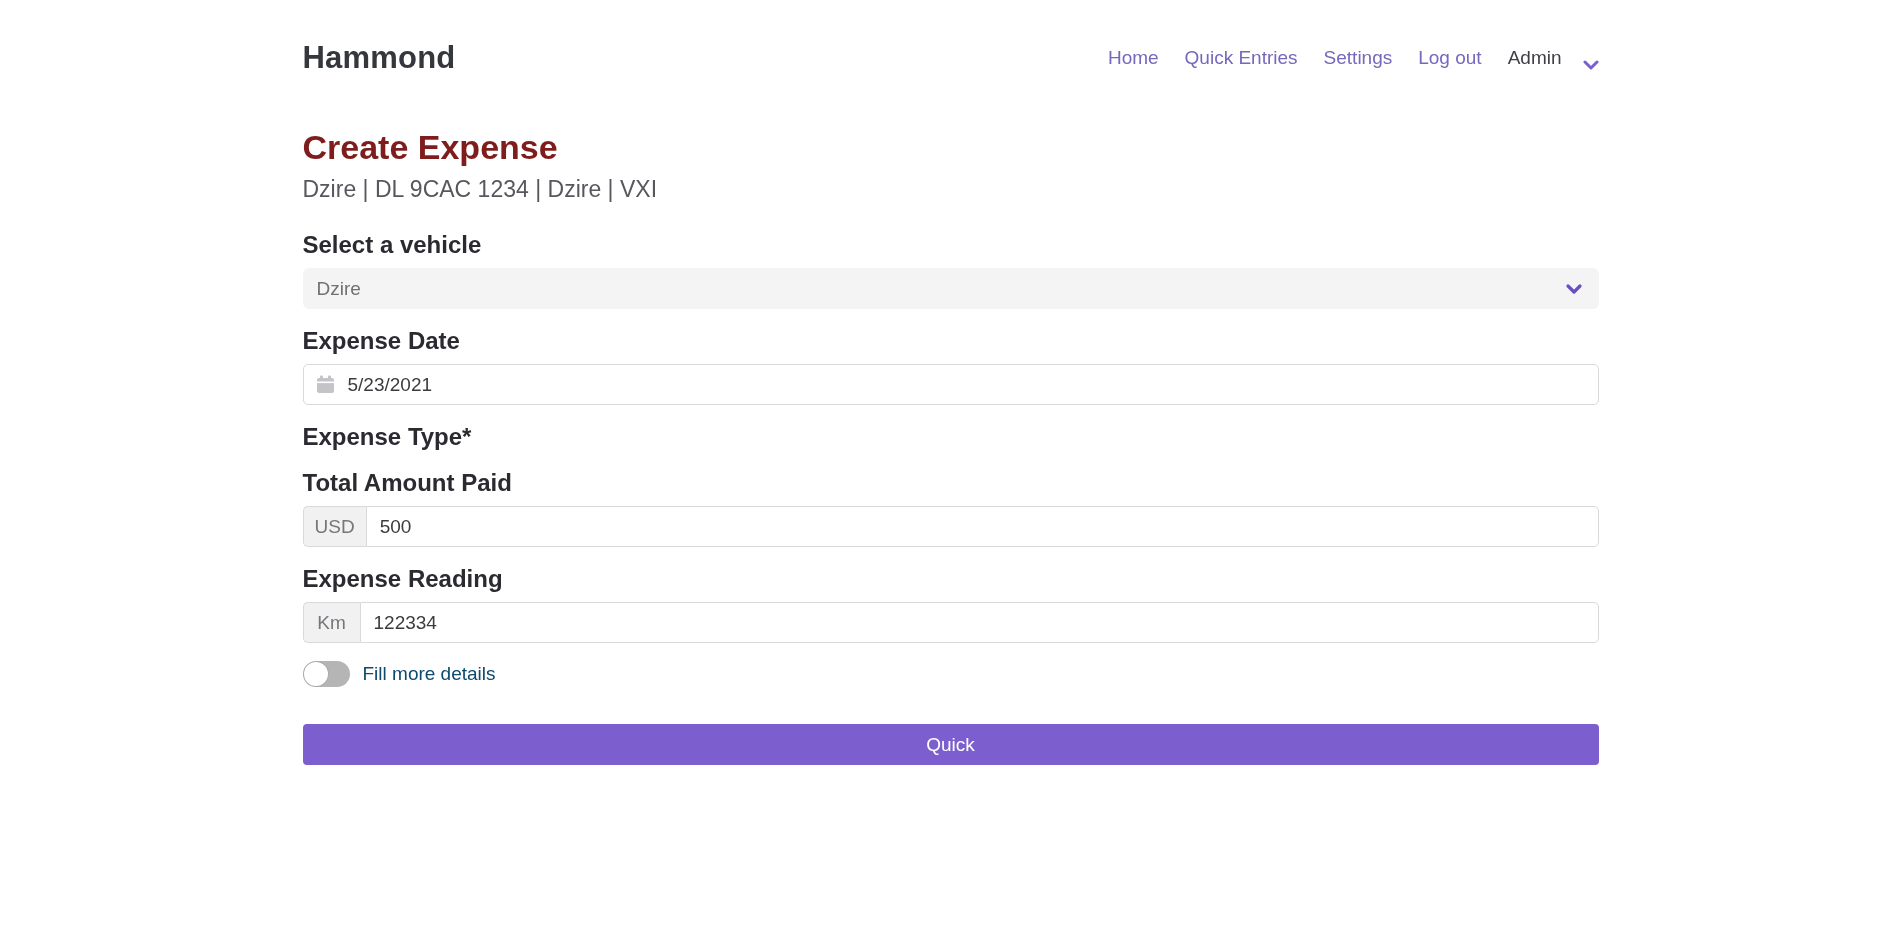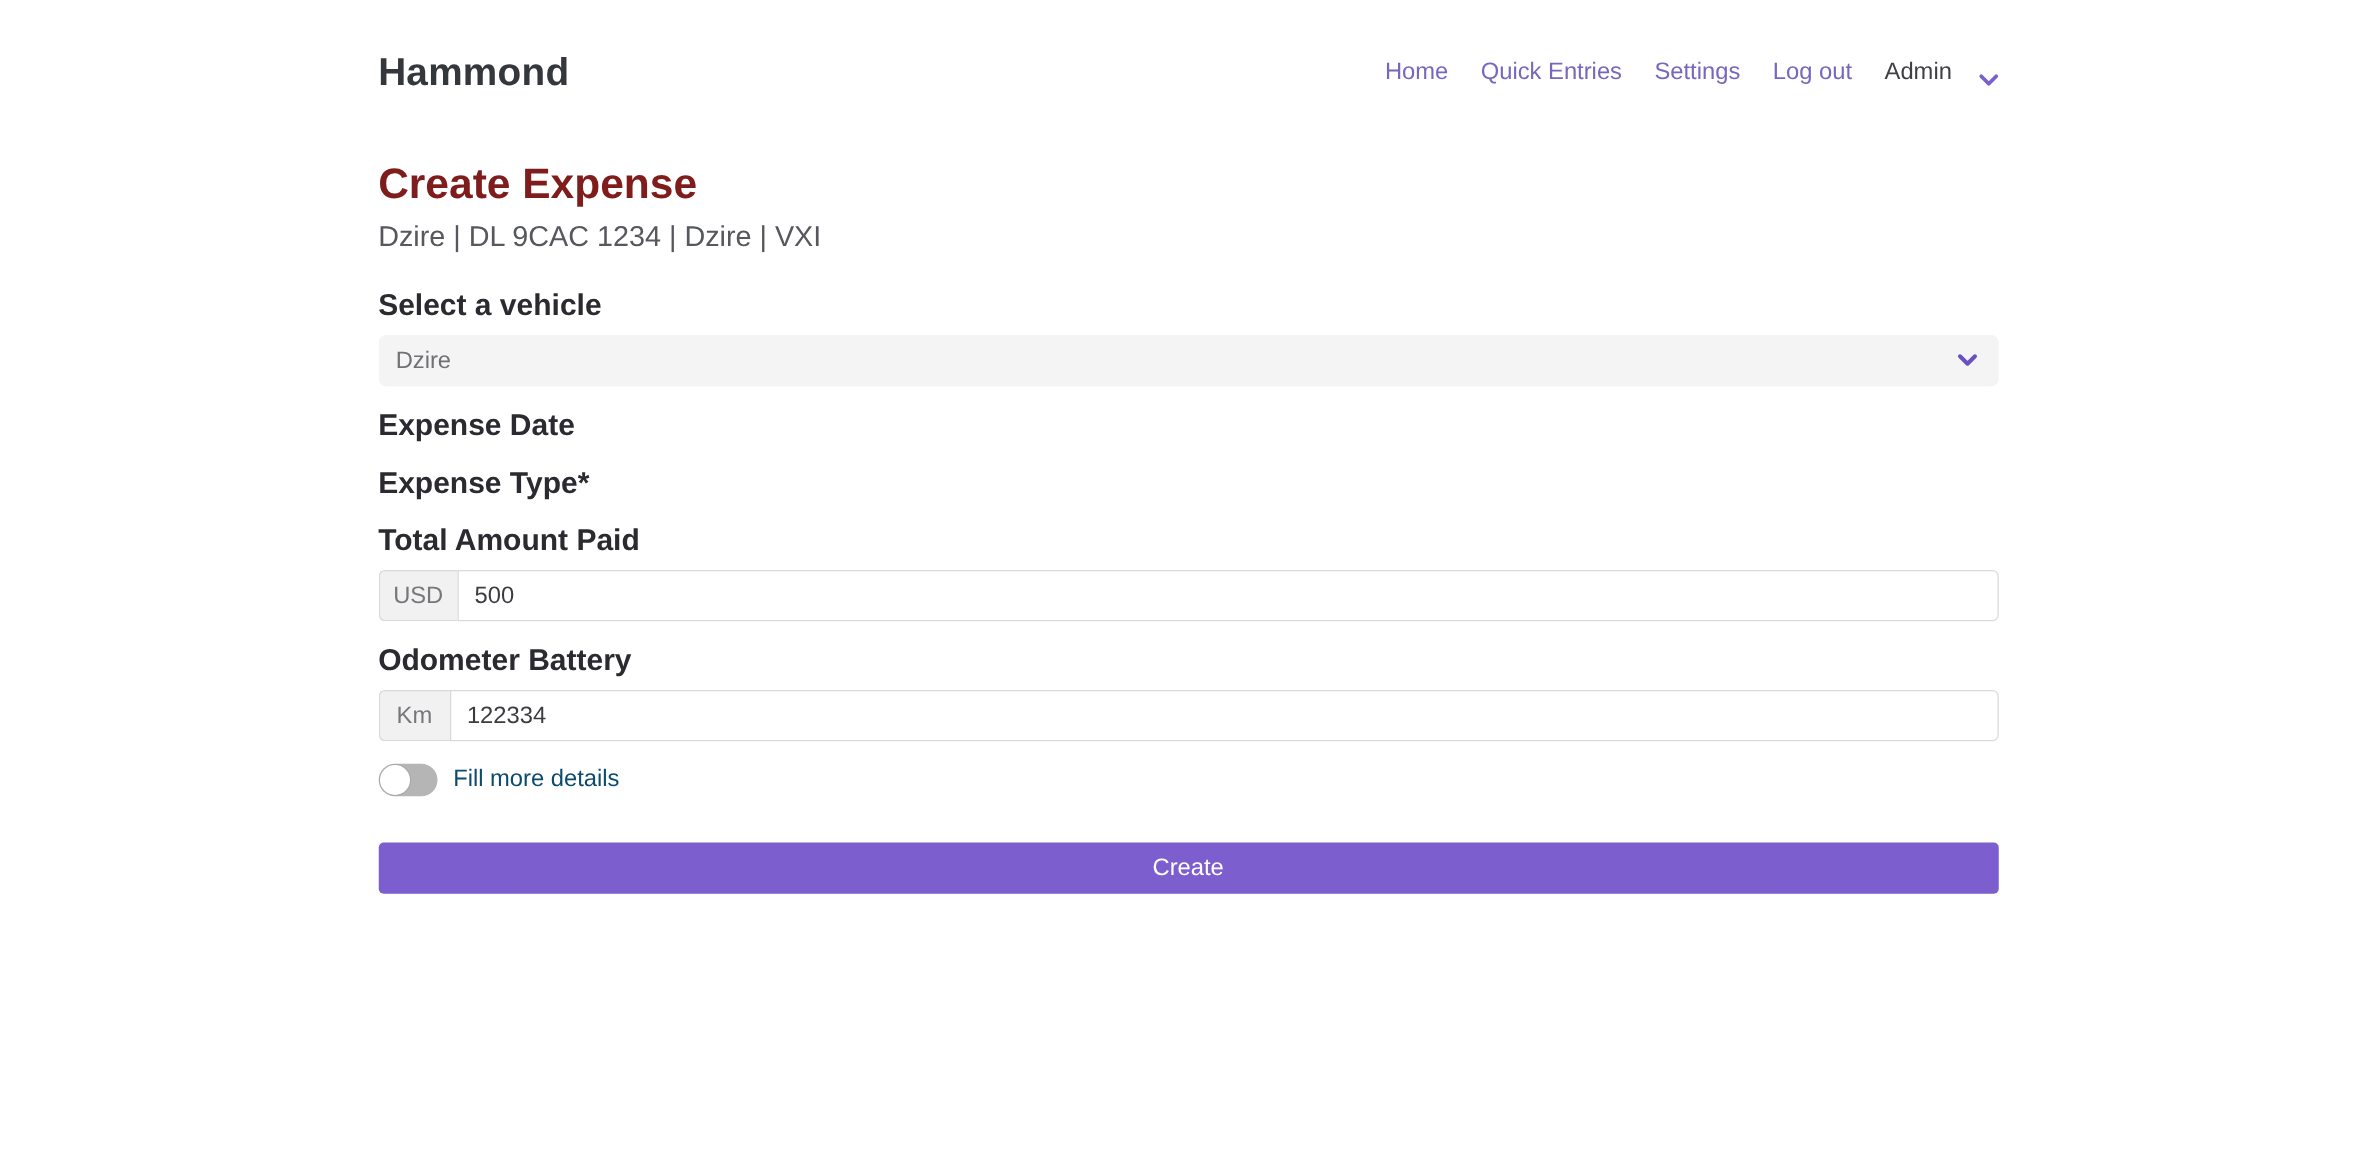--- a/index.html
+++ b/index.html
@@ -112,45 +112,56 @@
         <span class="select-chev">
           <svg width="18" height="12" viewBox="0 0 18 12" fill="none">
             <path d="M3 3 L9 9 L15 3" stroke="#6a4fc0" stroke-width="3.2" stroke-linecap="round" stroke-linejoin="round"></path>
           </svg>
         </span>
       </div>
     </div>
 
     <div class="field">
       <div class="field-label">Expense Date</div>
+      <div class="date-wrap">
+        <span class="cal-icon">
+          <svg width="19" height="19" viewBox="0 0 19 19" fill="none">
+            <rect x="1" y="3" width="17" height="15" rx="2" fill="#c4c4c8"></rect>
+            <rect x="4" y="0.5" width="3" height="4.5" rx="1" fill="#c4c4c8"></rect>
+            <rect x="12" y="0.5" width="3" height="4.5" rx="1" fill="#c4c4c8"></rect>
+            <rect x="1" y="6.5" width="17" height="1.6" fill="#ffffff"></rect>
+          </svg>
+        </span>
+        <input class="text-input" type="text" value="5/23/2021" style="">
+      </div>
     </div>
 
     <div class="field">
       <div class="field-label">Expense Type*</div>
     </div>
 
     <div class="field">
       <div class="field-label">Total Amount Paid</div>
       <div class="input-group">
         <span class="input-prefix">USD</span>
         <input class="text-input" type="text" value="500" style="">
       </div>
     </div>
 
     <div class="field">
-      <div class="field-label">Odometer Battery</div>
+      <div class="field-label">Expense Reading</div>
       <div class="input-group">
         <span class="input-prefix">Km</span>
         <input class="text-input" type="text" value="122334" style="">
       </div>
     </div>
 
     <div class="toggle-row">
       <div class="toggle">
         <div class="knob"></div>
       </div>
       <span class="toggle-label">Fill more details</span>
     </div>
 
-    <button class="submit-btn" type="submit">Create</button>
+    <button class="submit-btn" type="submit">Quick</button>
 
   </form>
 </main>
 
 </body></html>

